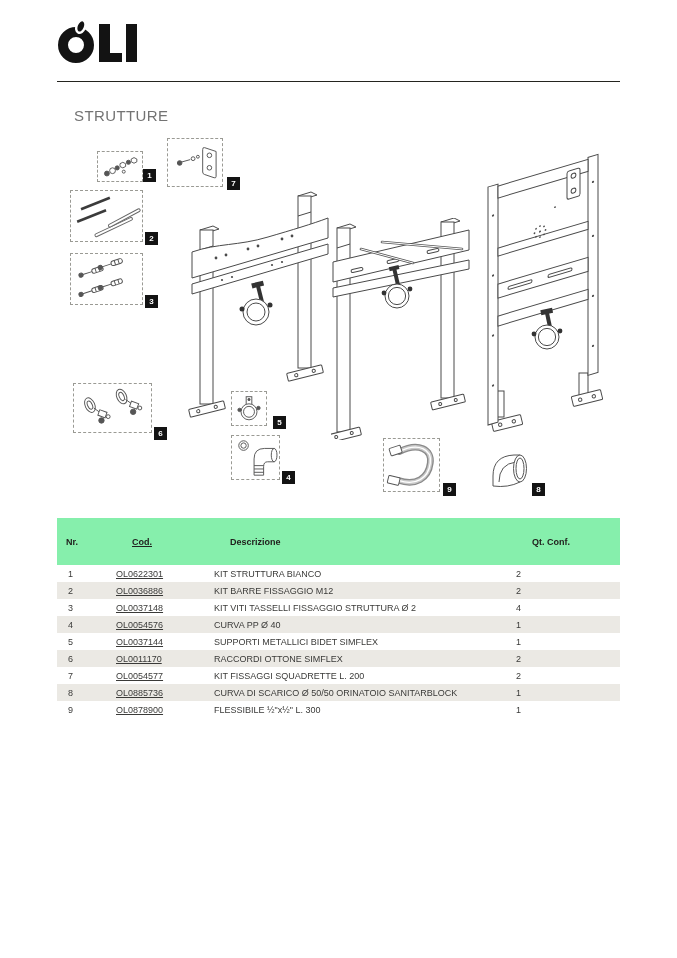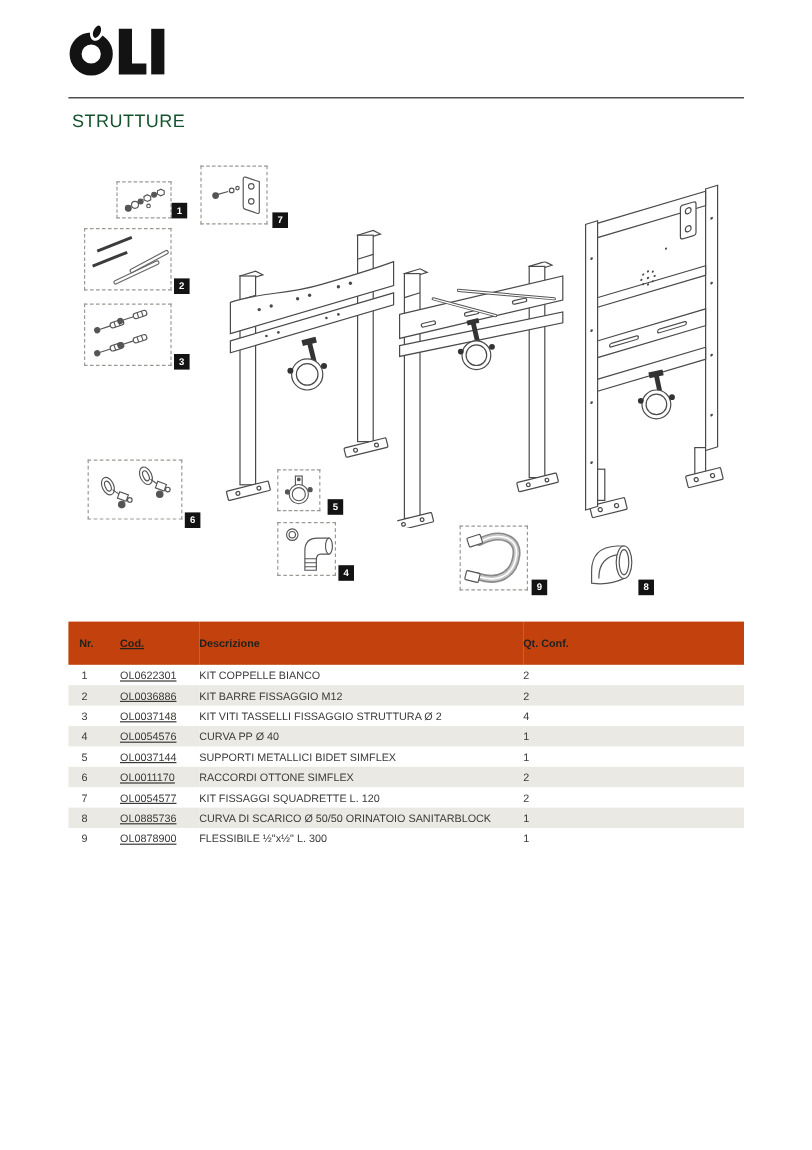--- a/index.html
+++ b/index.html
@@ -6,34 +6,34 @@
   body{
     width:677px;height:958px;position:relative;background:#ffffff;
     font-family:"Liberation Sans","DejaVu Sans",sans-serif;color:#2b2b28;
     overflow:hidden;
   }
   .abs{position:absolute;}
   .sr{position:absolute;width:1px;height:1px;overflow:hidden;clip:rect(0 0 0 0);}
   
   .logo{left:57px;top:20px;width:82px;height:46px;}
   .rule{left:57px;top:81px;width:563px;height:1px;background:#24241f;}
-  .title{left:57px;top:90px;margin:3px;font-size:15px;font-weight:400;letter-spacing:.4px;color:#14532d;text-align:right;}
+  .title{left:57px;top:90px;margin:17px;font-size:15px;font-weight:400;letter-spacing:.4px;color:#737373;text-align:right;}
   
   .illu{left:0;top:130px;width:677px;height:392px;}
   .part-box{position:absolute;border:1px dashed #9a9a94;background:#fff;box-sizing:border-box;}
   .part-box svg{display:block;width:100%;height:100%;}
   .callout{position:absolute;width:13px;height:13px;background:#131313;color:#fff;
     font-size:8px;font-weight:bold;line-height:13px;text-align:center;}
   .frame{position:absolute;}
   .lineart{stroke:#4a4a4a;fill:#ffffff;stroke-width:1;}
   
   .parts{position:absolute;left:57px;top:518px;width:563px;border-collapse:collapse;
     table-layout:fixed;font-size:9px;color:#3a3a38;}
-  .parts th{background:#c2410c;color:#22221f;font-weight:bold;height:36px;
-    text-align:left;padding:0;}
+  .parts th{background:#86efac;color:#22221f;font-weight:bold;height:15px;
+    text-align:left;padding:16px;}
   .parts td{height:17px;padding:0;}
   .parts tbody tr:nth-child(even){background:#ebe9e4;}
   .c-nr{width:34px;padding-left:9px !important;}
   .c-cod{width:66px;text-decoration:underline;}
   .c-desc{width:270px;}
   .c-qt{text-align:left;}
   td.c-nr{padding-left:11px !important;}
   
   .pagenum{left:50px;top:913px;font-size:10px;color:#33332f;margin-top:48px;}
 </style>
@@ -378,21 +378,21 @@
         <th class="c-nr">Nr.</th>
         <th class="c-cod">Cod.</th>
         <th class="c-desc">Descrizione</th>
         <th class="c-qt">Qt. Conf.</th>
       </tr>
     </thead>
     <tbody>
       <tr>
         <td class="c-nr">1</td>
         <td class="c-cod">OL0622301</td>
-        <td class="c-desc">KIT COPPELLE BIANCO</td>
+        <td class="c-desc">KIT STRUTTURA BIANCO</td>
         <td class="c-qt">2</td>
       </tr>
       <tr>
         <td class="c-nr">2</td>
         <td class="c-cod">OL0036886</td>
         <td class="c-desc">KIT BARRE FISSAGGIO M12</td>
         <td class="c-qt">2</td>
       </tr>
       <tr>
         <td class="c-nr">3</td>
@@ -414,21 +414,21 @@
       </tr>
       <tr>
         <td class="c-nr">6</td>
         <td class="c-cod">OL0011170</td>
         <td class="c-desc">RACCORDI OTTONE SIMFLEX</td>
         <td class="c-qt">2</td>
       </tr>
       <tr>
         <td class="c-nr">7</td>
         <td class="c-cod">OL0054577</td>
-        <td class="c-desc">KIT FISSAGGI SQUADRETTE L. 120</td>
+        <td class="c-desc">KIT FISSAGGI SQUADRETTE L. 200</td>
         <td class="c-qt">2</td>
       </tr>
       <tr>
         <td class="c-nr">8</td>
         <td class="c-cod">OL0885736</td>
         <td class="c-desc">CURVA DI SCARICO Ø 50/50 ORINATOIO SANITARBLOCK</td>
         <td class="c-qt">1</td>
       </tr>
       <tr>
         <td class="c-nr">9</td>

